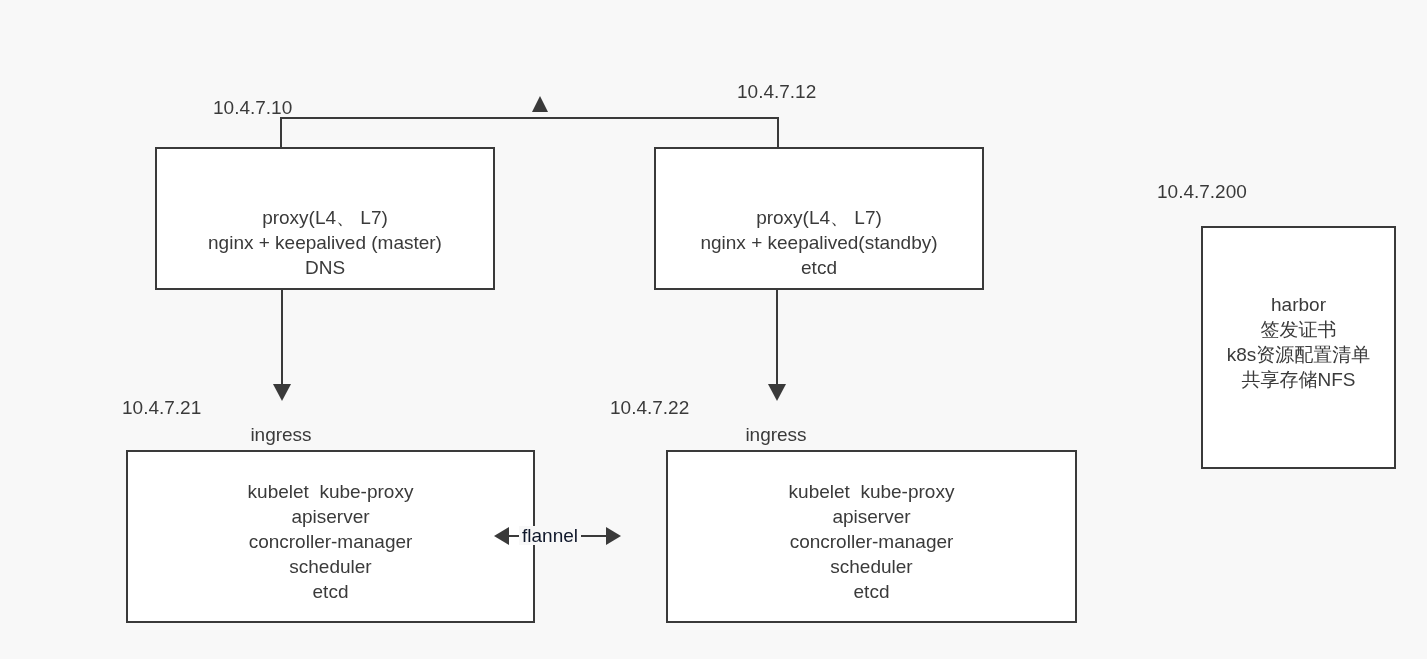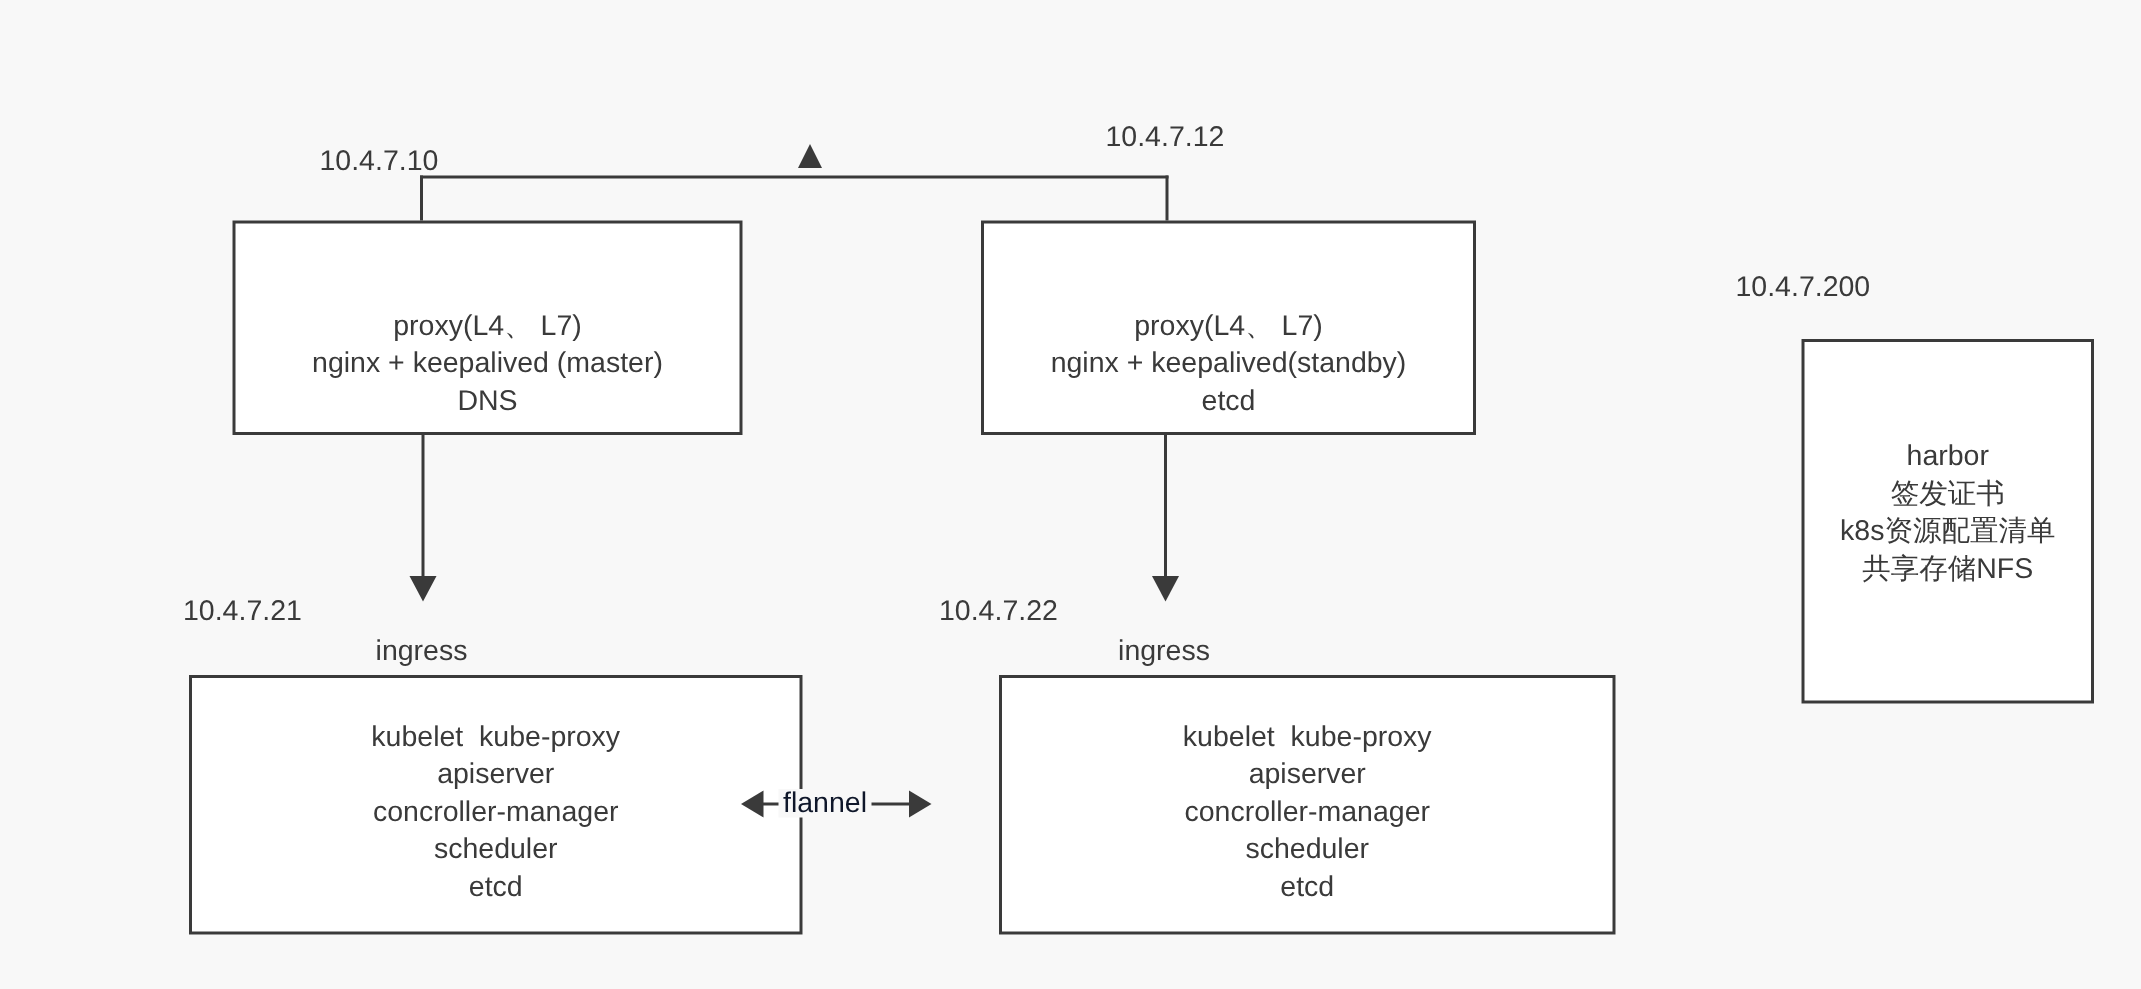--- a/index.html
+++ b/index.html
@@ -132,21 +132,21 @@
 
   <div class="line-v" style="left:281px; top:290px; height:95px;"></div>
   <div class="arrow-down" style="left:273px; top:384px;"></div>
 
   <div class="line-v" style="left:776px; top:290px; height:95px;"></div>
   <div class="arrow-down" style="left:768px; top:384px;"></div>
 
   <div class="label" style="left:86px; top:396px;margin-left:36px;">10.4.7.21</div>
   <div class="label center" style="left:201px; top:423px; width:160px;">ingress</div>
 
-  <div class="label" style="left:610px; top:396px;margin-left:16px;">10.4.7.22</div>
+  <div class="label" style="left:610px; top:396px;">10.4.7.22</div>
   <div class="label center" style="left:696px; top:423px; width:160px;">ingress</div>
 
   <div class="node-box" style="left:82px; top:450px; width:409px; height:173px;">
     <div class="box-text" style="top:27px;">kubelet  kube-proxy
 apiserver
 concroller-manager
 scheduler
 etcd</div>
   </div>
 

